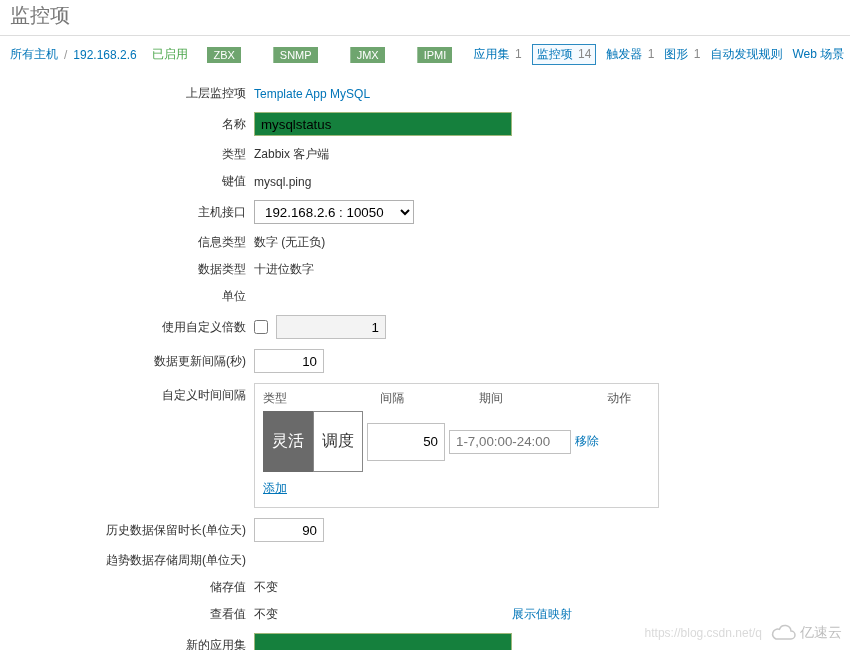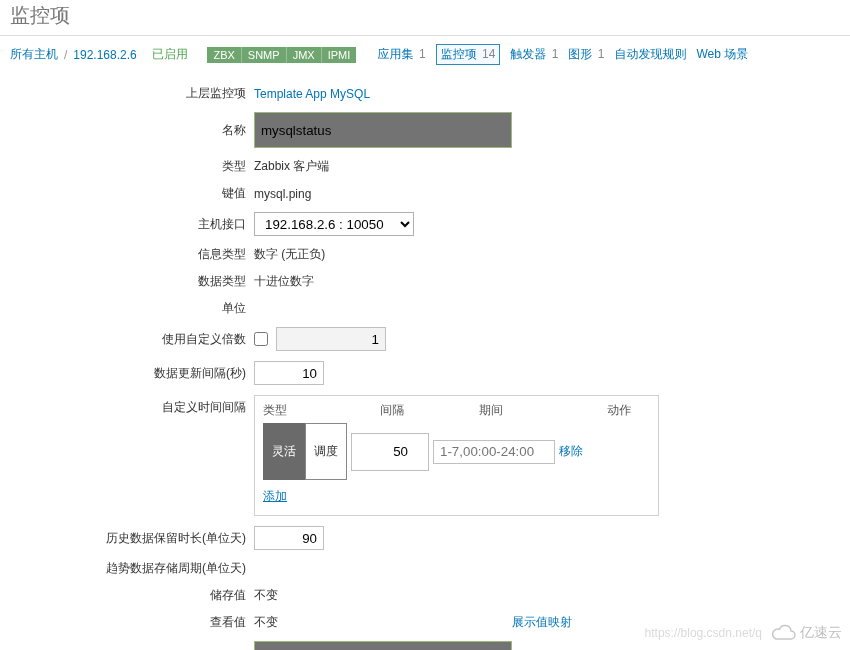--- a/index.html
+++ b/index.html
@@ -2,48 +2,48 @@
 <html><head>
   <meta charset="utf-8">
   <style>
     * { box-sizing: border-box; margin: 0; padding: 0; }
     body { font-family: Arial, sans-serif; font-size: 12px; color: #333; background: #fff; width: 850px; }
     .page-header { font-size: 20px; color: #777; padding: 2px 10px 6px; border-bottom: 1px solid #ddd; }
     .breadcrumb-tabs { display: flex; align-items: center; gap: 6px; padding: 8px 10px; flex-wrap: nowrap; white-space: nowrap; }
     .breadcrumb-tabs a { color: #0275b8; text-decoration: none; }
     .breadcrumb-sep { color: #999; }
     .status-enabled { color: #4aa54a; }
-    .tag-group { display: inline-flex; margin: 0 4px; }
+    .tag-group { display: inline-flex; margin: 0 4px; gap: 32px; }
     .tag { background: #6fa56f; color: #fff; padding: 2px 6px; font-size: 11px; }
     .tag + .tag { border-left: 1px solid rgba(255,255,255,0.3); }
     .tab-link { color: #0275b8; text-decoration: none; margin: 0 2px; }
     .tab-link .count { color: #888; margin-left: 2px; }
     .tab-link.active { border: 1px solid #2b8ac1; padding: 1px 4px; background: #f4faff; }
     .form-area { padding: 12px 0 20px 0; }
     .form-row { display: flex; align-items: center; margin-bottom: 10px; }
     .form-label { width: 254px; text-align: right; padding-right: 8px; color: #333; }
     .form-value { flex: 1; display: flex; align-items: center; gap: 8px; }
-    input[type="text"].ctl { border: 1px solid #9eb77a; background: #737373; padding: 4px 6px; height: 36px; }
+    input[type="text"].ctl { border: 1px solid #9eb77a; background: #15803d; padding: 4px 6px; height: 24px; }
     .ctl-wide { width: 258px; }
     .ctl-num { width: 70px; text-align: right; border: 1px solid #c0c0c0; padding: 4px 6px; height: 24px; }
     .ctl-num-mult { width: 110px; text-align: right; border: 1px solid #c0c0c0; padding: 4px 6px; height: 24px; background: #f3f3f3; }
     .plain { color: #333; }
     .link { color: #0275b8; cursor: pointer; }
     select.ctl-select { border: 1px solid #b0b0b0; padding: 3px 6px; height: 24px; background: #fefefe; width: 160px; }
     .interval-box { border: 1px solid #d0d0d0; width: 405px; padding: 6px 8px 10px 8px; }
     .interval-header { display: flex; font-size: 12px; color: #555; padding-bottom: 4px; }
     .ih-type { width: 115px; }
     .ih-int { width: 104px; margin-left: 8px; }
     .ih-period { width: 135px; }
     .ih-act { width: 45px; }
     .interval-row { display: flex; align-items: center; gap: 4px; }
     .btn-seg { display: inline-flex; }
-    .seg { border: 1px solid #888; padding: 19px 8px; font-size: 12px; cursor: pointer; background: #fff; }
+    .seg { border: 1px solid #888; padding: 19px 8px; font-size: 16px; cursor: pointer; background: #fff; }
     .seg.active { background: #6a6a6a; color: #fff; border-color: #6a6a6a; }
-    .int-input { width: 78px; height: 38px; border: 1px solid #c0c0c0; padding: 3px 20px; text-align: right; }
+    .int-input { width: 78px; height: 38px; border: 1px solid #c0c0c0; padding: 3px 6px; text-align: right; }
     .period-input { width: 122px; height: 24px; border: 1px solid #c0c0c0; padding: 3px 6px; color: #be185d; }
     .add-link { color: #0275b8; text-decoration: underline; cursor: pointer; margin-top: 8px; display: inline-block; }
     .select-multi { width: 258px; height: 46px; border: 1px solid #c0c0c0; font-size: 12px; overflow: auto; background: #fff; }
     .select-multi .opt { padding: 1px 4px; }
     .watermark { position: fixed; right: 8px; bottom: 8px; display: flex; align-items: center; gap: 8px; opacity: 0.55; }
     .watermark .wm-text { color: #bbb; font-size: 12px; }
     .wm-logo { display: flex; align-items: center; color: #888; font-size: 14px; }
     .wm-logo svg { margin-right: 2px; }
     input[type="checkbox"] { width: 14px; height: 14px; }
   </style>

